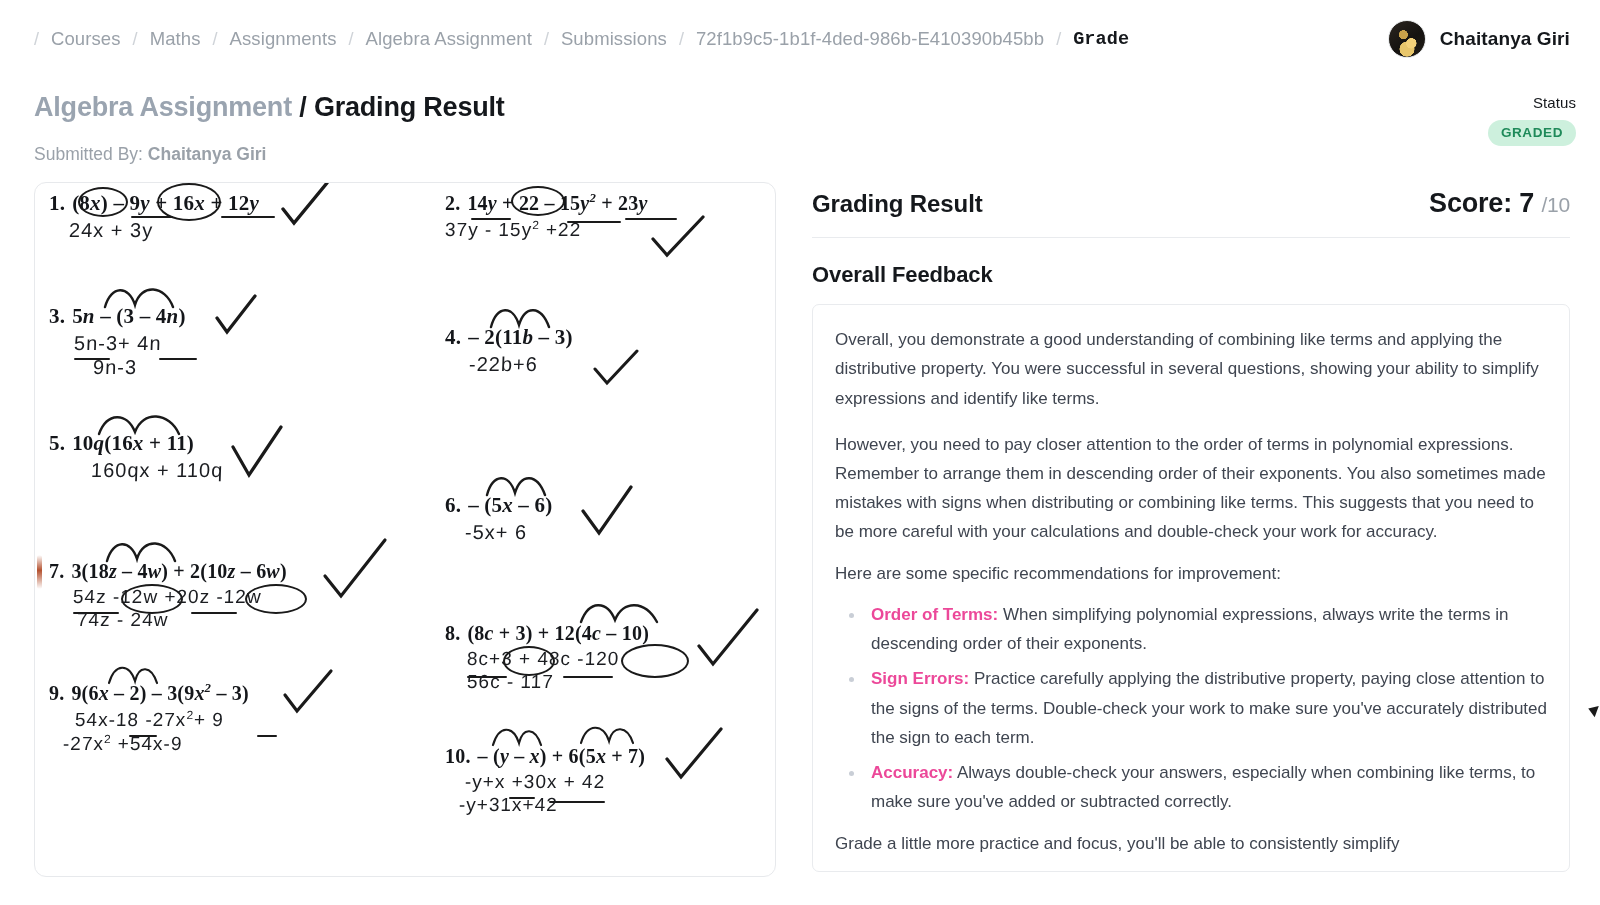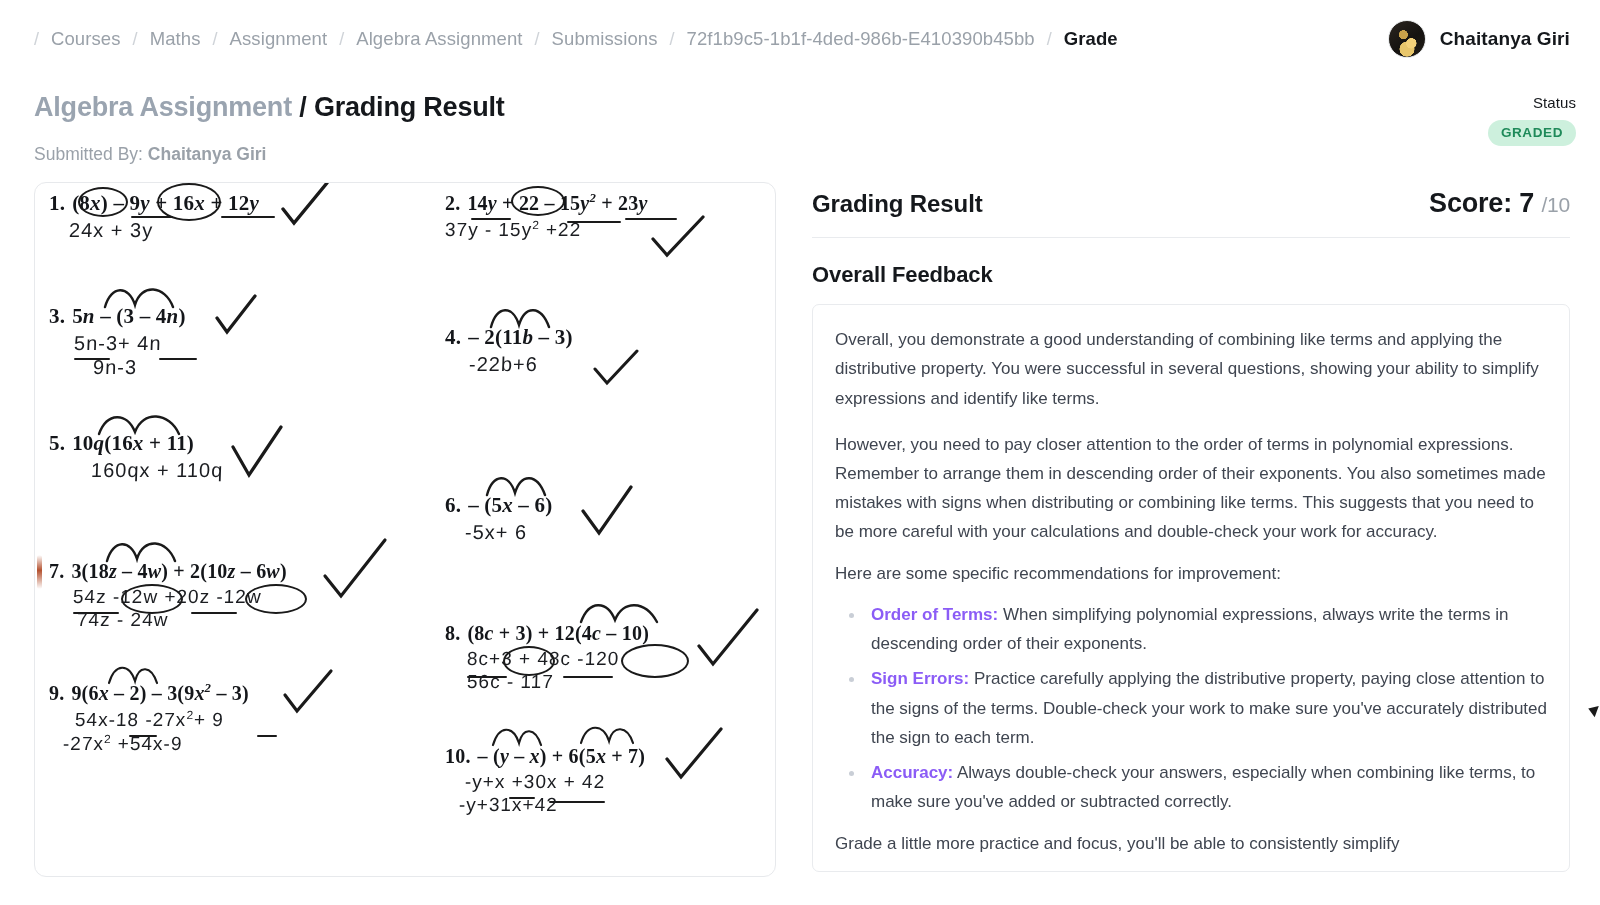--- a/index.html
+++ b/index.html
@@ -35,20 +35,21 @@
     font-weight: 300;
   }
   .crumb-sep.lead { margin-left: 0; margin-right: 12px; }
   .crumb {
     color: #9aa1a9;
     letter-spacing: 0.1px;
   }
   .crumb.current {
     color: #15181c;
     font-weight: 700;
+    font-family: Liberation Mono, monospace;
   }
   .user-chip {
     display: flex;
     align-items: center;
     gap: 14px;
     padding-right: 6px;
     flex-shrink: 0;
   }
   .avatar {
     width: 38px; height: 38px;
@@ -265,21 +266,21 @@
     margin-bottom: 6px;
   }
   .fb-list li::before {
     content: "";
     position: absolute;
     left: 14px; top: 13px;
     width: 5px; height: 5px;
     border-radius: 50%;
     background: #c9ced6;
   }
-  .fb-list li b { color: #8b5cf6; font-weight: 700; }
+  .fb-list li b { color: #ec4899; font-weight: 700; }
 
   
   .cursor {
     position: absolute;
     left: 1588px; top: 704px;
     width: 0; height: 0;
     border-left: 9px solid #1a1a1a;
     border-bottom: 6px solid transparent;
     border-top: 6px solid transparent;
     transform: rotate(200deg);
@@ -288,21 +289,21 @@
 </head>
 <body>
 
 <div class="topbar">
   <div class="breadcrumb">
     <span class="crumb-sep lead">/</span>
     <span class="crumb">Courses</span>
     <span class="crumb-sep">/</span>
     <span class="crumb">Maths</span>
     <span class="crumb-sep">/</span>
-    <span class="crumb">Assignment</span>
+    <span class="crumb">Assignments</span>
     <span class="crumb-sep">/</span>
     <span class="crumb">Algebra Assignment</span>
     <span class="crumb-sep">/</span>
     <span class="crumb">Submissions</span>
     <span class="crumb-sep">/</span>
     <span class="crumb">72f1b9c5-1b1f-4ded-986b-E410390b45bb</span>
     <span class="crumb-sep">/</span>
     <span class="crumb current">Grade</span>
   </div>
   <div class="user-chip">

